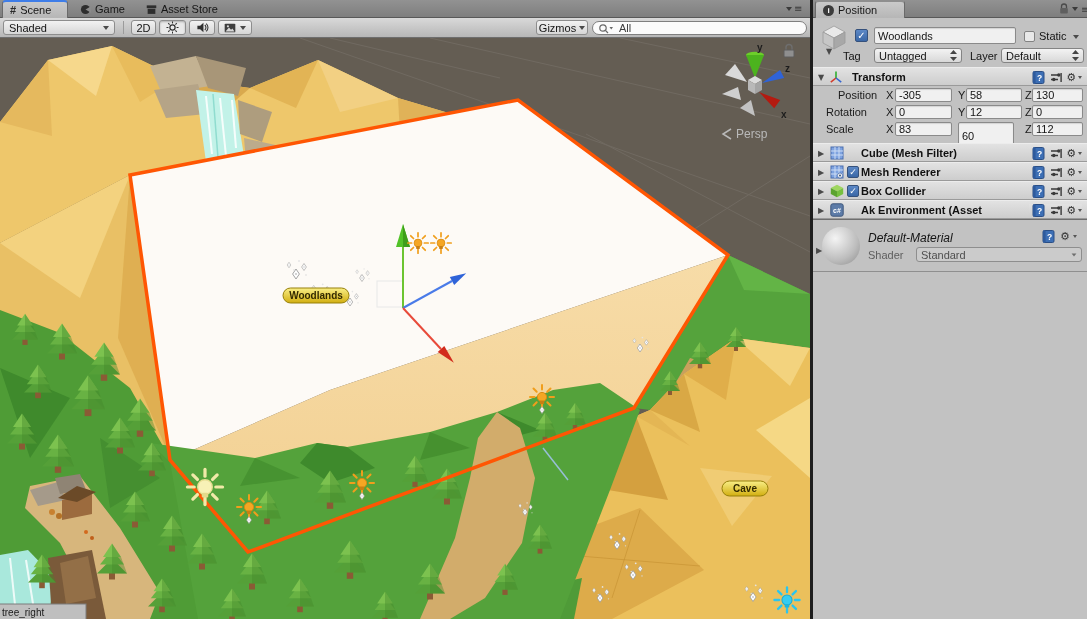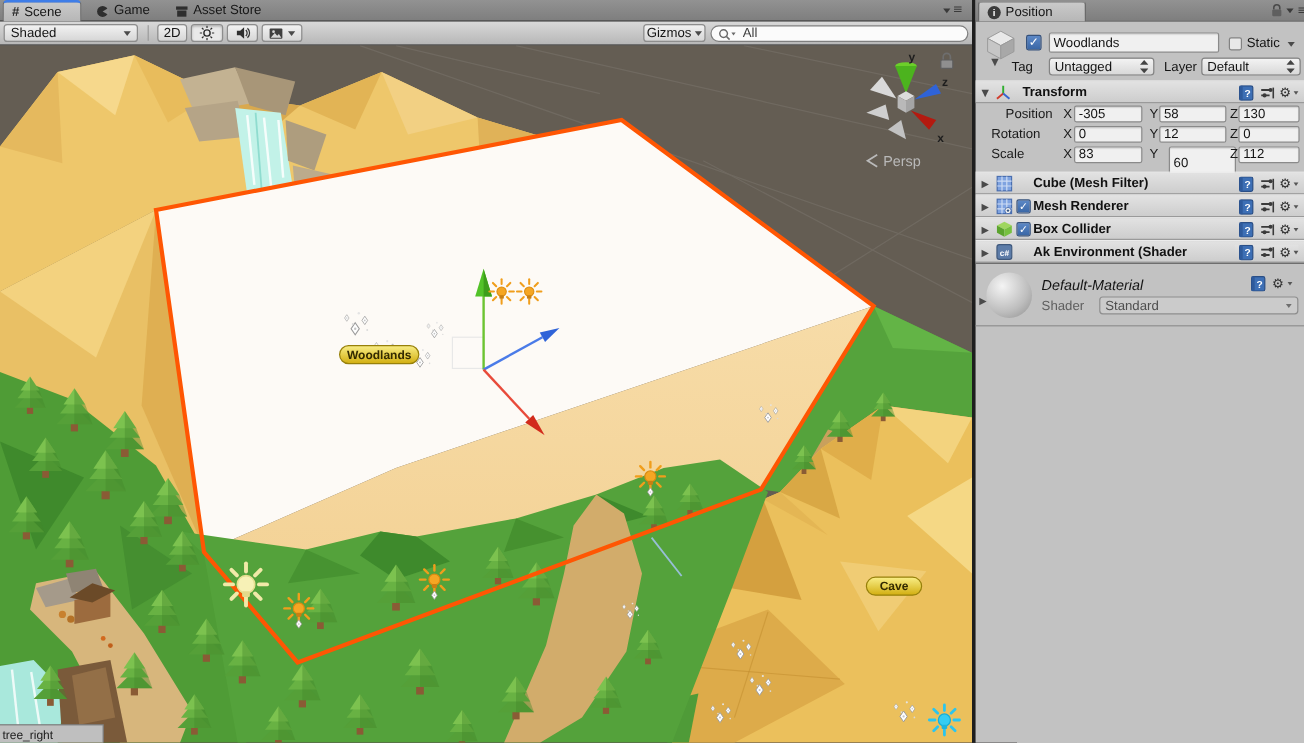--- a/index.html
+++ b/index.html
@@ -542,21 +542,21 @@
       <span class="axis-letter" style="left:145px;top:106px;">Y</span>
       <input class="ifield" style="left: 153px; top: 105px; width: 56px; height: 14px;" value="12">
       <span class="axis-letter" style="left:212px;top:106px;">Z</span>
       <input class="ifield" style="left: 219px; top: 105px; width: 51px; height: 14px;" value="0">
     </div>
     <div>
       <span class="row-label" style="top:123px;">Scale</span>
       <span class="axis-letter" style="left:73px;top:123px;">X</span>
       <input class="ifield" style="left: 82px; top: 122px; width: 57px; height: 14px;" value="83">
       <span class="axis-letter" style="left:145px;top:123px;">Y</span>
-      <input class="ifield" style="left: 161px; top: 122px; width: 56px; height: 28px;" value="60">
+      <input class="ifield" style="left: 145px; top: 122px; width: 56px; height: 28px;" value="60">
       <span class="axis-letter" style="left:212px;top:123px;">Z</span>
       <input class="ifield" style="left: 219px; top: 122px; width: 51px; height: 14px;" value="112">
     </div>
 
     <div class="comp-header" style="top:143px;">
       <span class="fold" style="left:5px;top:5px;">▶</span>
       <svg class="abs" width="14" height="14" viewBox="0 0 14 14" style="left:17px;top:2px;">
         <rect x="1" y="1" width="12" height="12" fill="#7fa3e0" stroke="#4a6fb0"></rect>
         <path d="M1,5 H13 M1,9 H13 M5,1 V13 M9,1 V13" stroke="#cddcf4" stroke-width="1" fill="none"></path>
       </svg>
@@ -630,21 +630,21 @@
           <span class="gear-caret"></span>
       </div>
     </div>
 
     <div class="comp-header" style="top:200px;">
       <span class="fold" style="left:5px;top:5px;">▶</span>
       <svg class="abs" width="14" height="14" viewBox="0 0 14 14" style="left:17px;top:2px;">
         <rect x="0.8" y="0.8" width="12.4" height="12.4" rx="2" fill="#5d7ca8" stroke="#3f587c"></rect>
         <text x="7" y="10" font-size="7" fill="#fff" text-anchor="middle" font-weight="bold" font-family="Liberation Sans, sans-serif">c#</text>
       </svg>
-      <span class="comp-title" style="max-width:176px;overflow:hidden;">Ak Environment (Shader</span>
+      <span class="comp-title" style="max-width:176px;overflow:hidden;">Ak Environment (Asset</span>
       <div class="hicons" style="background:linear-gradient(#e2e2e2,#cdcdcd);padding-left:3px;">
         <svg width="13" height="13" viewBox="0 0 13 13">
           <rect x="1" y="0.5" width="11" height="12" rx="1.5" fill="#3d6fb5" stroke="#2a4e85"></rect>
             <rect x="1" y="0.5" width="2.6" height="12" fill="#2e5a9c"></rect>
           <text x="7.6" y="9.6" font-size="8.5" fill="#fff" text-anchor="middle" font-weight="bold" font-family="Liberation Sans, sans-serif">?</text>
         </svg>
         <svg width="13" height="13" viewBox="0 0 13 13">
           <path d="M2,4 h7 M2,8.5 h7" stroke="#3a3a3a" stroke-width="1.5"></path>
             <circle cx="9.8" cy="4" r="1.7" fill="#3a3a3a"></circle>
             <circle cx="4.8" cy="8.5" r="1.7" fill="#3a3a3a"></circle>

